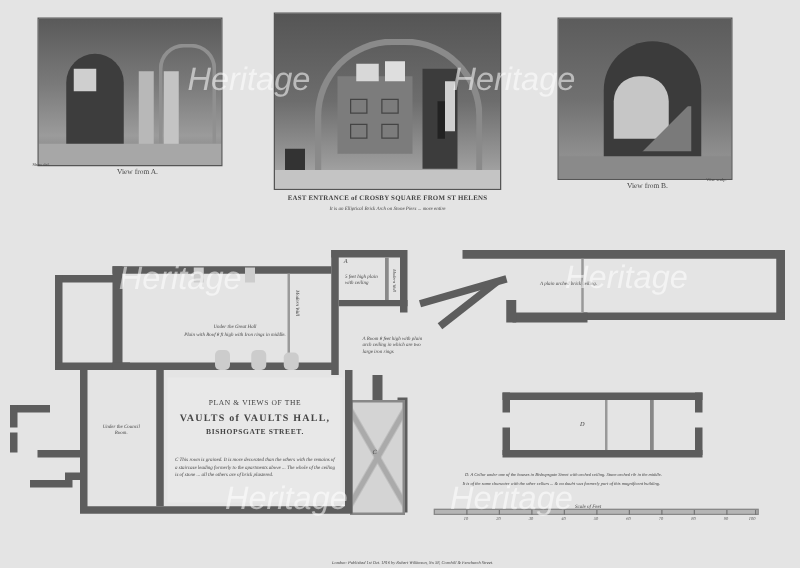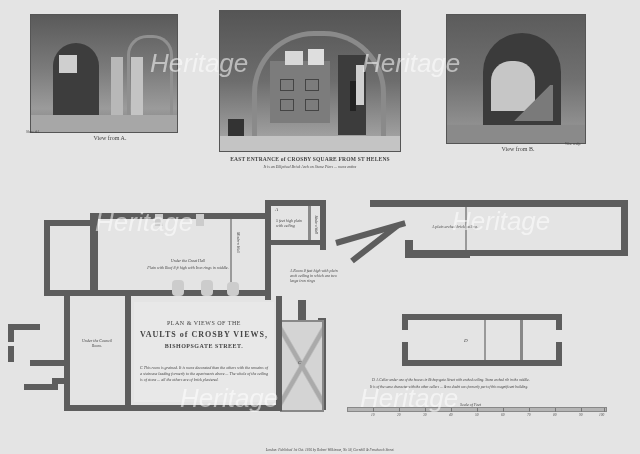--- a/index.html
+++ b/index.html
@@ -114,21 +114,21 @@
 
   <div class="wall" style="left:8px;top:324px;width:32px;height:6px;"></div>
   <div class="wall" style="left:8px;top:324px;width:6px;height:18px;"></div>
   <div class="wall" style="left:8px;top:346px;width:6px;height:16px;"></div>
   <div class="wall" style="left:30px;top:360px;width:34px;height:6px;"></div>
   <div class="wall" style="left:24px;top:384px;width:34px;height:6px;"></div>
   <div class="wall" style="left:52px;top:378px;width:12px;height:6px;"></div>
 
   <div class="abs" style="left:134px;top:302px;width:140px;height:100px;background:#e8e8e8;"></div>
   <div class="caption title1" style="left:134px;top:320px;width:140px;">PLAN &amp; VIEWS OF THE</div>
-  <div class="caption title2" style="left:134px;top:330px;width:140px;">VAULTS of CROSBY VIEWS,</div>
+  <div class="caption title2" style="left:134px;top:330px;width:140px;">VAULTS of VAULTS HALL,</div>
   <div class="caption title3" style="left:134px;top:343px;width:140px;">BISHOPSGATE STREET.</div>
   <div class="label" style="left:140px;top:365px;width:130px;font-size:4px;line-height:6px;">C This room is grained. It is more decorated than the others with the remains of a staircase leading formerly to the apartments above ... The whole of the ceiling is of stone ... all the others are of brick plastered.</div>
 
   <div class="wall" style="left:402px;top:314px;width:160px;height:6px;"></div>
   <div class="wall" style="left:402px;top:360px;width:160px;height:6px;"></div>
   <div class="wall" style="left:402px;top:314px;width:6px;height:16px;"></div>
   <div class="wall" style="left:402px;top:342px;width:6px;height:22px;"></div>
   <div class="wall" style="left:556px;top:314px;width:6px;height:16px;"></div>
   <div class="wall" style="left:556px;top:342px;width:6px;height:22px;"></div>
   <div class="wall" style="left:484px;top:320px;width:2px;height:40px;background:#999;"></div>

